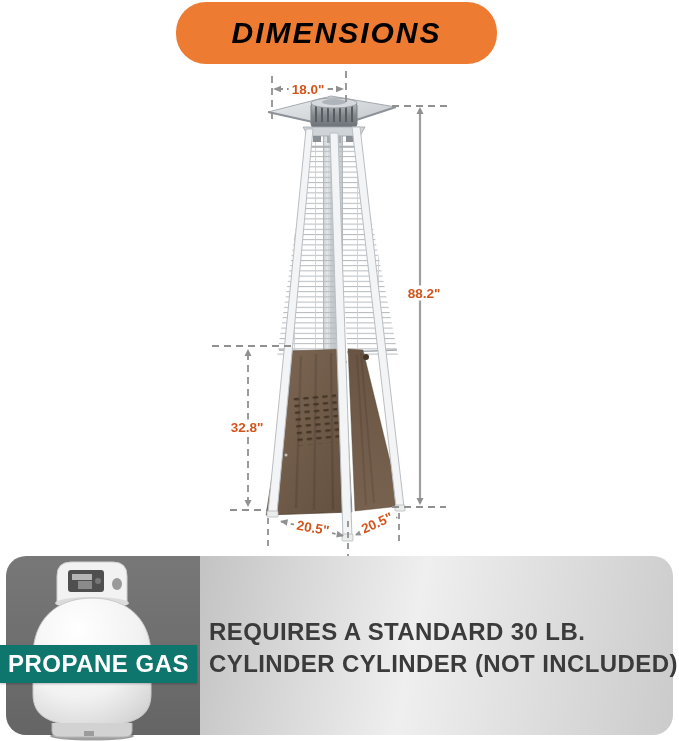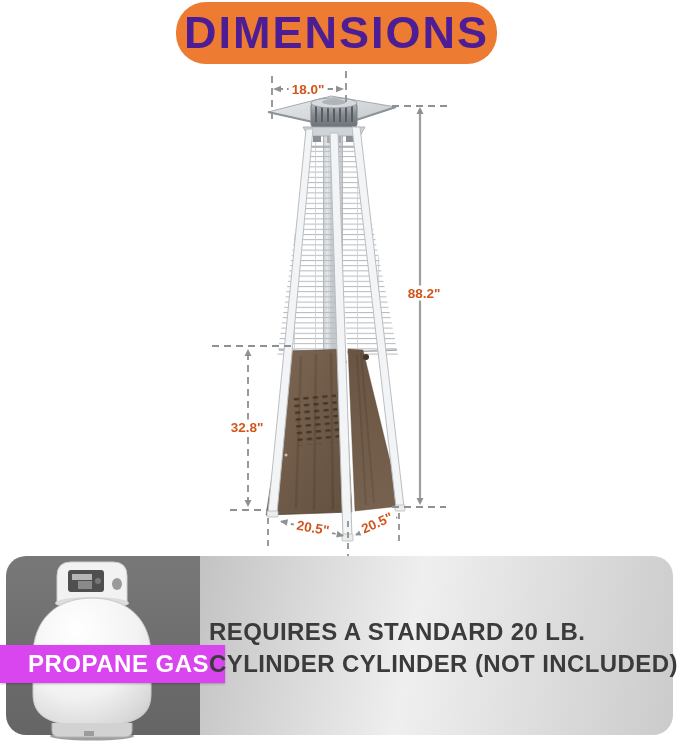--- a/index.html
+++ b/index.html
@@ -7,21 +7,21 @@
     position:relative;width:679px;height:741px;background:#ffffff;overflow:hidden;
     font-family:"Liberation Sans",sans-serif;
   }
   
   .banner{
     position:absolute;left:176px;top:2px;width:321px;height:62px;
     background:#ED7B31;border-radius:30px;
     display:flex;align-items:center;justify-content:center;
   }
   .banner span{
-    color:#4c1d95;font-size:45px;font-weight:bold;letter-spacing:2px;
+    color:#000000;font-size:30px;font-weight:bold;letter-spacing:2px;font-style:italic;
   }
   
   .illus{position:absolute;left:0;top:0;width:679px;height:556px;}
   
   .dim{
     position:absolute;color:#D2551D;font-weight:bold;font-size:13.5px;
     background:#ffffff;padding:0 3px;white-space:nowrap;line-height:15px;
     transform:translate(-50%,-50%);
   }
   .dim.rot-l{transform:translate(-50%,-50%) rotate(10deg);}
@@ -35,23 +35,22 @@
     position:absolute;left:0;top:0;width:194px;height:179px;
     background:linear-gradient(180deg,#787878,#656565);
   }
   .footer-light{
     position:absolute;left:194px;top:0;width:473px;height:179px;
     background:linear-gradient(100deg,#c3c3c3,#efefef 45%,#cbcbcb);
   }
   .tank{position:absolute;left:0;top:556px;width:200px;height:185px;}
   .red-band{
     position:absolute;left:0;top:645px;width:197px;height:38px;
-    background:#d946ef;display:flex;align-items:center;justify-content:flex-start;
+    background:#0f766e;display:flex;align-items:center;justify-content:center;
     box-shadow:0 1px 2px rgba(0,0,0,0.25);
-    padding-left:28px;
   }
   .red-band span{color:#ffffff;font-size:24px;font-weight:bold;letter-spacing:.5px;}
   .note-line{
     position:absolute;left:209px;color:#3B3B3B;font-size:24px;font-weight:bold;
     letter-spacing:.4px;white-space:nowrap;
   }
   .note-1{top:618px;}
   .note-2{top:650px;}
 </style>
 </head>
@@ -216,16 +215,16 @@
     <ellipse cx="92" cy="47" rx="37" ry="6" fill="#dcdcdc"></ellipse>
     <path d="M33 100 C33 64 56 42 92 42 C128 42 151 64 151 100 V138 C151 160 136 170 92 170 C48 170 33 160 33 138 Z" fill="url(#tankGrad)" stroke="#c9c9c9" stroke-width="1"></path>
     <path d="M52 167 V175 Q52 181 60 181 H124 Q132 181 132 175 V167" fill="#d2d2d2" stroke="#b5b5b5" stroke-width="1"></path>
     <rect x="84" y="175" width="10" height="5" fill="#9c9c9c"></rect>
   </svg>
 
   <div class="red-band">
     <span>PROPANE GAS</span>
   </div>
 
-  <div class="note-line note-1">REQUIRES A STANDARD 20 LB.</div>
+  <div class="note-line note-1">REQUIRES A STANDARD 30 LB.</div>
   <div class="note-line note-2">CYLINDER CYLINDER (NOT INCLUDED)</div>
 
 </div>
 
 </body></html>

